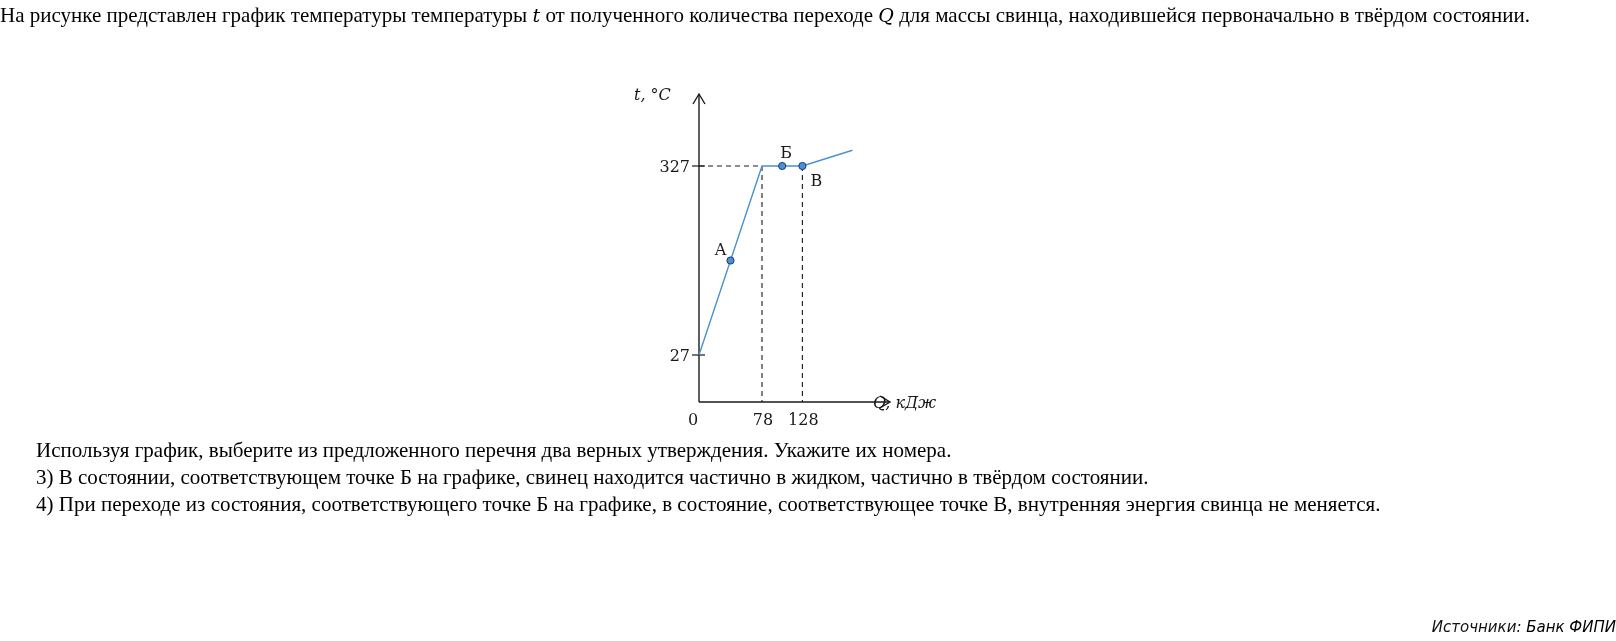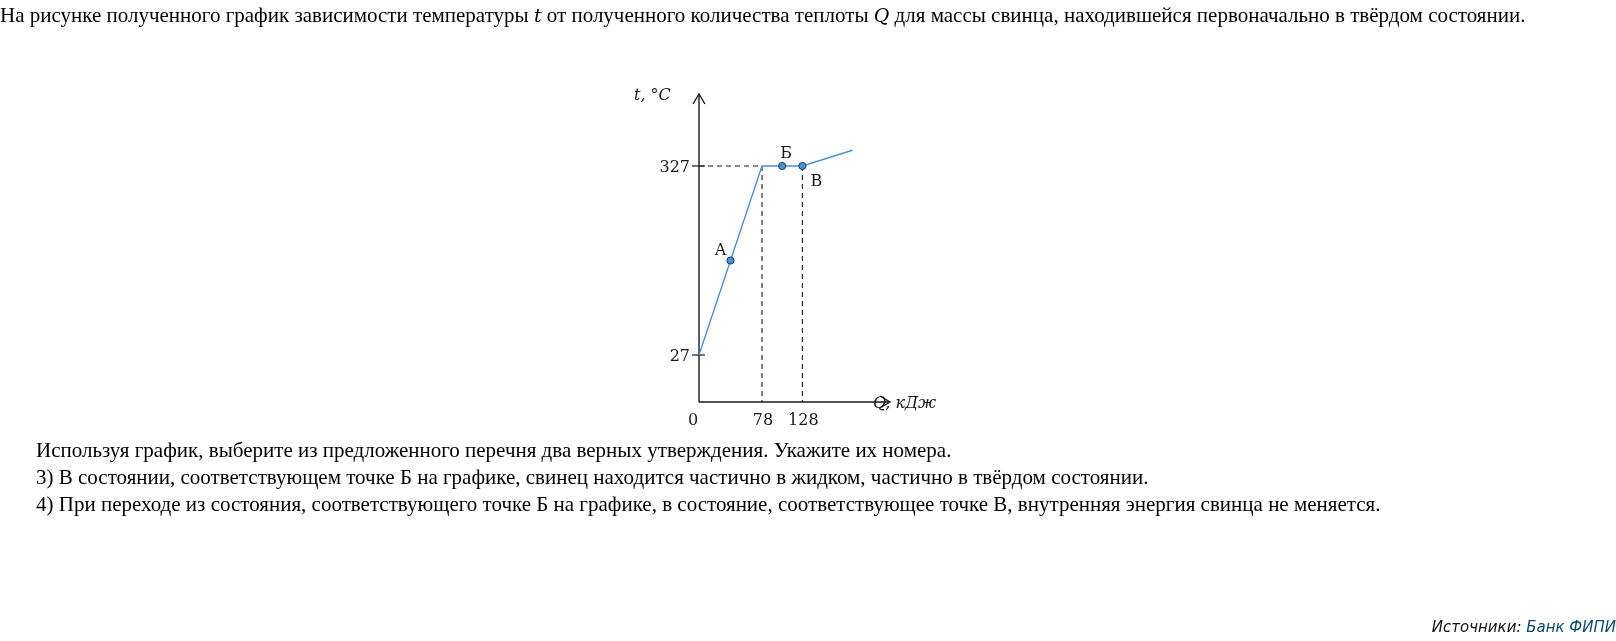--- a/index.html
+++ b/index.html
@@ -19,26 +19,26 @@
   .svg-text-it { font-family: "DejaVu Serif", serif; font-style: italic; font-size: 16px; fill: #1a1a1a; }
   .question {
     position: absolute; left: 0; top: 437px; width: 1600px; line-height: 27px; padding-left: 36px;
   }
   .question div { white-space: nowrap; }
   .source {
     position: absolute; right: 0; top: 618px;
     font-family: "DejaVu Sans", sans-serif; font-style: italic; font-size: 15px;
   }
   .source .label { color: #111; }
-  .source .value { color: #0c4a6e; }
+  .source .value { color: #000000; }
 </style>
 </head>
 <body>
 
-<div class="intro"><span>На рисунке полученного график зависимости температуры </span><i>t</i><span> от полученного количества теплоты </span><i>Q</i><span> для массы свинца, находившейся первоначально в твёрдом состоянии.</span></div>
+<div class="intro"><span>На рисунке представлен график температуры температуры </span><i>t</i><span> от полученного количества переходе </span><i>Q</i><span> для массы свинца, находившейся первоначально в твёрдом состоянии.</span></div>
 
 <div class="chart-wrap">
   <svg id="chart" width="360" height="350" viewBox="0 0 360 350">
       <line x1="79" y1="322" x2="79" y2="14" stroke="#1a1a1a" stroke-width="1.4"></line>
       <polyline points="73,24 79,14 85,24" fill="none" stroke="#1a1a1a" stroke-width="1.4"></polyline>
       <line x1="79" y1="322" x2="270" y2="322" stroke="#1a1a1a" stroke-width="1.4"></line>
       <polyline points="260,316 270,322 260,328" fill="none" stroke="#1a1a1a" stroke-width="1.4"></polyline>
       <line x1="79" y1="86" x2="142" y2="86" stroke="#1a1a1a" stroke-width="1.1" stroke-dasharray="5,4"></line>
       <line x1="142" y1="86" x2="142" y2="322" stroke="#1a1a1a" stroke-width="1.1" stroke-dasharray="5,4"></line>
       <line x1="182.3846153846154" y1="86" x2="182.3846153846154" y2="322" stroke="#1a1a1a" stroke-width="1.1" stroke-dasharray="5,4"></line>

